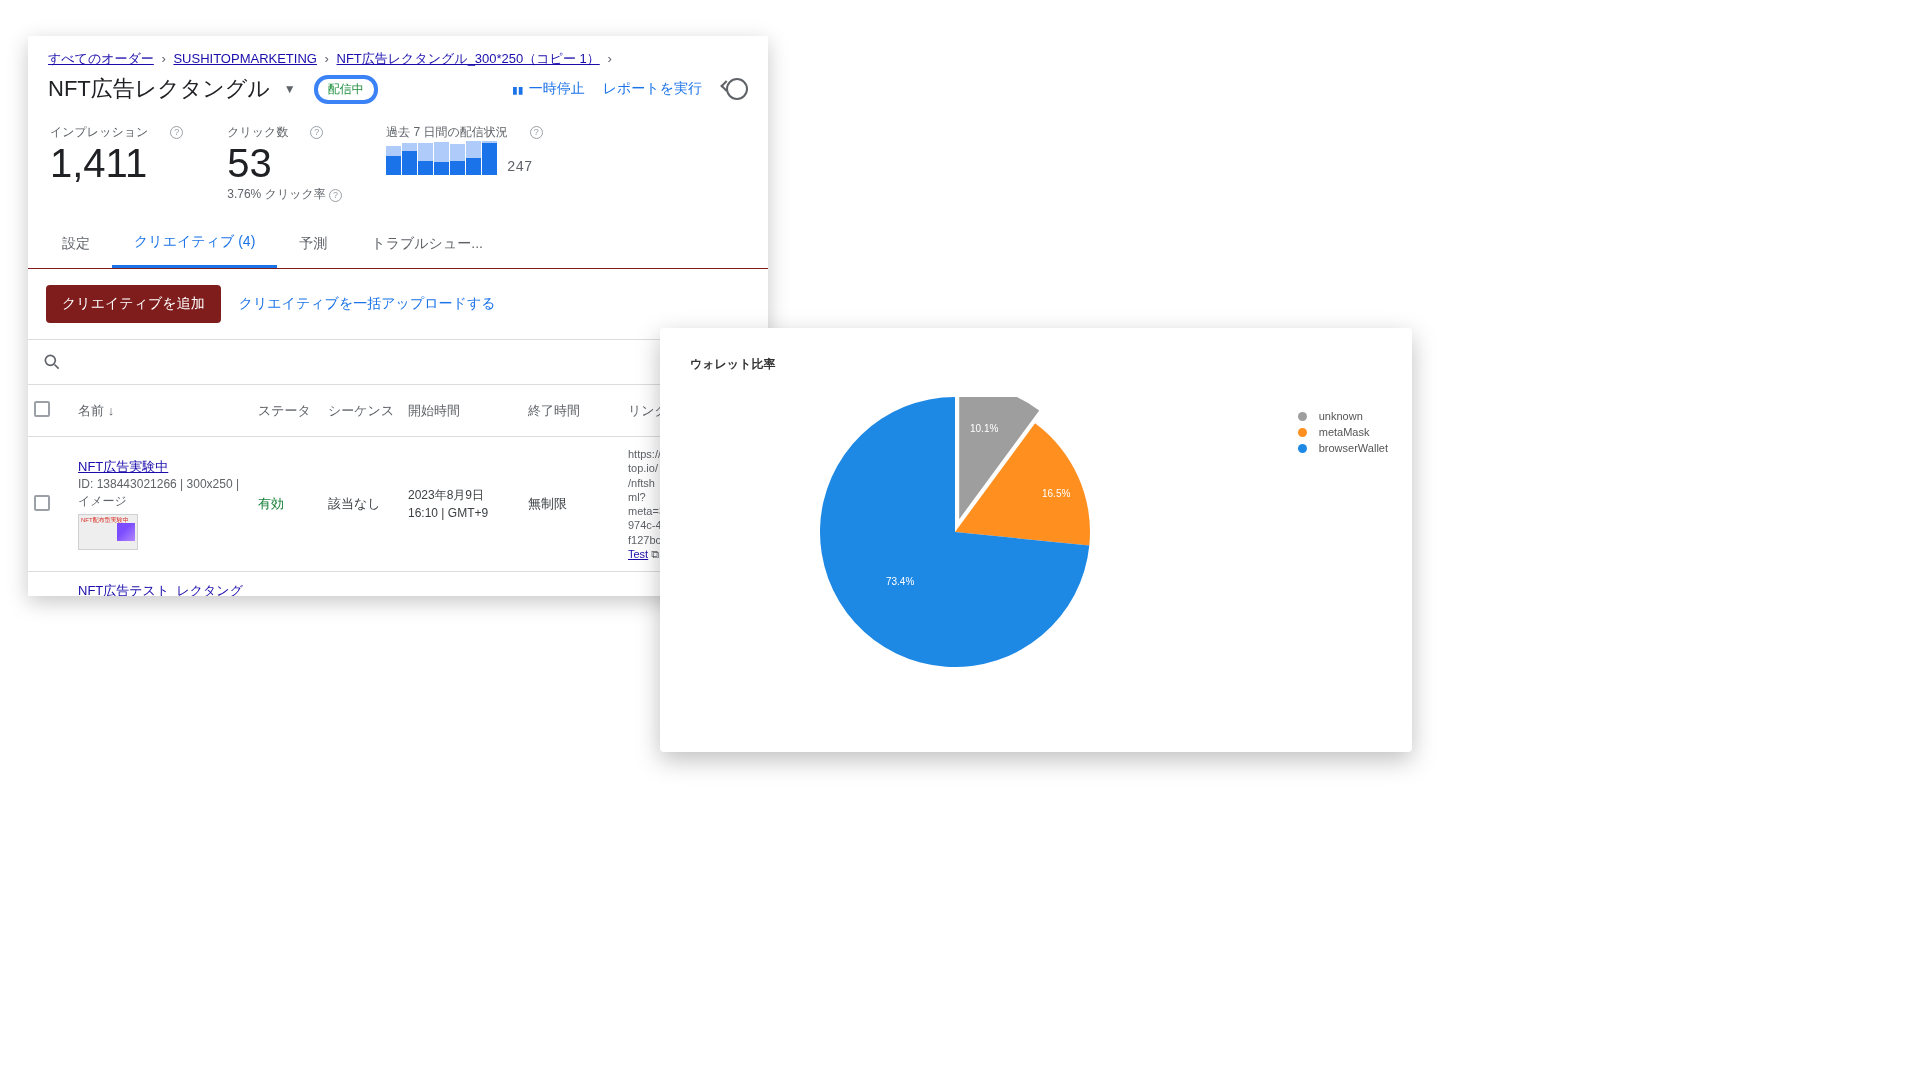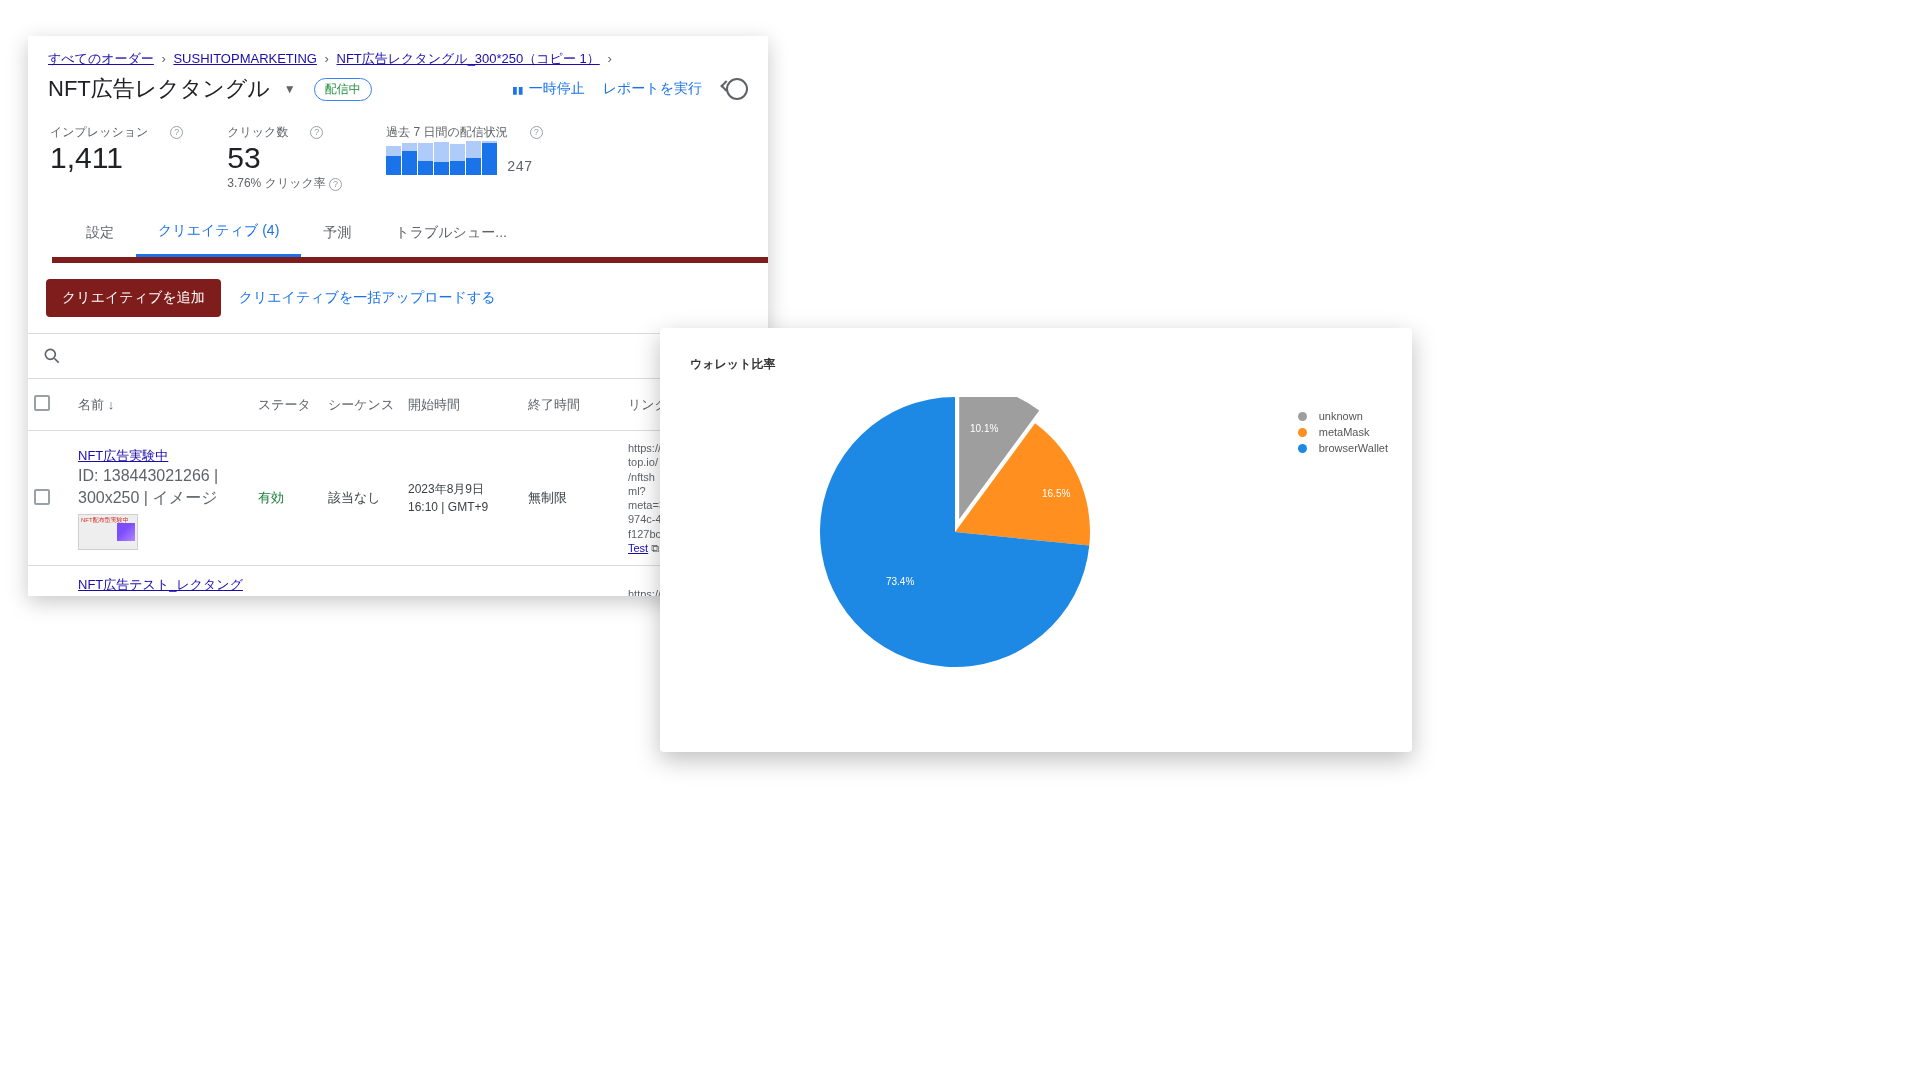--- a/index.html
+++ b/index.html
@@ -12,59 +12,59 @@
   overflow: hidden; color:#202124;
 }
 
 .breadcrumbs { padding: 14px 20px 4px; font-size: 13px; color:#5f6368; }
 .breadcrumbs a { color:#1a0dab; text-decoration: underline; }
 .breadcrumbs .sep { color:#5f6368; padding:0 4px; }
 
 .titlebar { display:flex; align-items:center; padding: 2px 20px 10px; gap:10px; }
 .titlebar h1 { font-size:22px; font-weight:400; color:#202124; }
 .caret { color:#5f6368; font-size:12px; padding-left:4px; }
-.pill { border:1px solid #3b82f6; color:#1e8e3e; border-radius:14px; padding:2px 10px; font-size:12px; margin-left:8px; }
+.pill { border:4px solid #3b82f6; color:#1e8e3e; border-radius:14px; padding:2px 10px; font-size:12px; margin-left:8px; }
 .spacer { flex:1; }
 .toolbtn { color:#1a73e8; font-size:14px; display:flex; align-items:center; gap:6px; background:none; border:none; cursor:pointer; padding:4px 4px;}
 .toolbtn .ico { font-family: monospace; font-size:13px; letter-spacing:-2px; }
 .clockico { width:22px;height:22px;border:2px solid #5f6368;border-radius:50%;display:inline-block;position:relative; margin-left:10px;}
 .clockico:after{content:'';position:absolute;left:-6px;top:2px;width:6px;height:6px;border-left:2px solid #5f6368;border-bottom:2px solid #5f6368;transform:rotate(45deg);}
 
 .stats { display:flex; gap:44px; padding: 10px 22px 16px; align-items:flex-start;}
 .stat .lbl { font-size:12px; color:#5f6368; display:flex; align-items:center; gap:22px;}
 .hq{display:inline-block;width:13px;height:13px;border:1px solid #9aa0a6;border-radius:50%;font-size:9px;line-height:11px;text-align:center;color:#9aa0a6;}
-.stat .big { font-size:30px; font-weight:400; color:#202124; }
+.stat .big { font-size:40px; font-weight:400; color:#202124; }
 .stat .sub { font-size:12px; color:#5f6368; }
 
 .spark { display:flex; align-items:flex-end; gap:0; height:34px; }
 .spark .col{ width:16px; height:34px; position:relative; border-right:1px solid #fff;}
 .spark .dk{ position:absolute; bottom:0; left:0; right:0; background:#1a73e8;}
 .spark .lt{ position:absolute; left:0; right:0; background:#aecbfa;}
 .sparkrow { display:flex; align-items:flex-end; gap:9px;font-family:Liberation Mono, monospace;}
 .sparkval { font-size:14px; color:#5f6368;}
 
-.tabs { display:flex; border-bottom:6px solid #7f1d1d; padding:0 12px;margin-left:24px;}
+.tabs { display:flex; border-bottom:1px solid #7f1d1d; padding:0 12px;}
 .tab { padding:14px 22px; font-size:14px; color:#5f6368; border:none; background:none; cursor:pointer; }
 .tab.active { color:#1a73e8; border-bottom:3px solid #1a73e8; font-weight:500;}
 
 .actionrow{ display:flex; align-items:center; gap:18px; padding:16px 18px;}
 .btn-primary{ background:#7f1d1d; color:#fff; border:none; padding:10px 16px; font-size:14px; border-radius:4px; cursor:pointer;}
 .btn-link{ background:none; border:none; color:#1a73e8; font-size:14px; cursor:pointer;}
 
 .searchbar{ height:46px; border-top:1px solid #dadce0; border-bottom:1px solid #dadce0; display:flex; align-items:center; padding-left:14px; color:#5f6368;}
 .searchbar svg{width:20px;height:20px;}
 
 .tbl { width:100%; font-size:13px; color:#3c4043;}
 .thead, .trow { display:grid; grid-template-columns: 44px 180px 70px 80px 120px 100px 1fr; align-items:center; border-bottom:1px solid #dadce0;}
 .thead { height:52px; color:#5f6368;}
 .thead .cell, .trow .cell { padding:0 6px;}
 .trow { min-height:90px; padding:10px 0;}
 .cb { width:16px;height:16px;border:2px solid #9aa0a6;border-radius:2px; display:inline-block; cursor:pointer;}
 .cname a{ color:#1a0dab; text-decoration:underline;}
-.cname .meta{ font-size:16px; color:#5f6368; line-height:1.4;}
+.cname .meta{ font-size:12px; color:#5f6368; line-height:1.4;}
 .thumb{ margin-top:4px; width:60px;height:36px; background:#eee; position:relative; border:1px solid #d0d0d0; font-size:6px; line-height:7px; padding:2px; color:#d93025;}
 .thumb .cube{ position:absolute; right:2px; top:8px; width:18px;height:18px; background:linear-gradient(135deg,#7c4dff 40%,#b388ff);}
 .green{ color:#188038;}
 .cstart{ font-size:12px; line-height:1.5;}
 .clink{ font-size:11px; line-height:1.3; color:#5f6368;}
 .clink a{ color:#1a0dab; }
 
 
 .panel2 {
   position: absolute; left: 660px; top: 328px; width: 752px; height: 424px;

